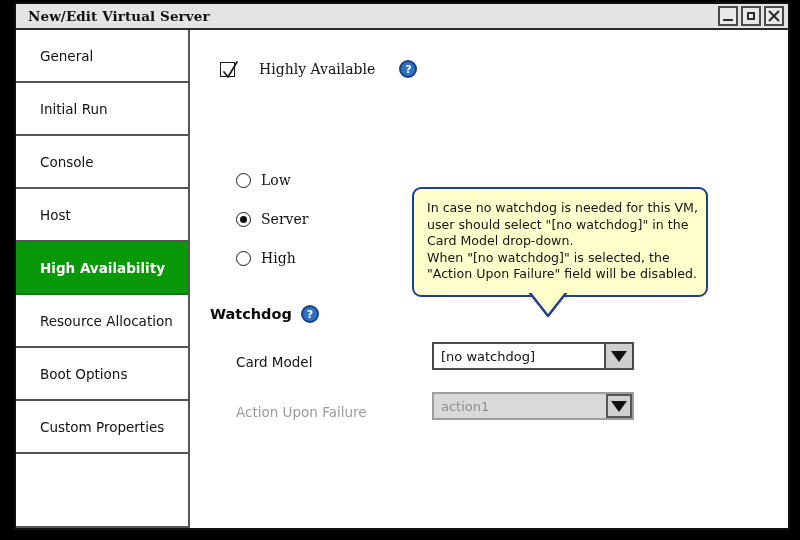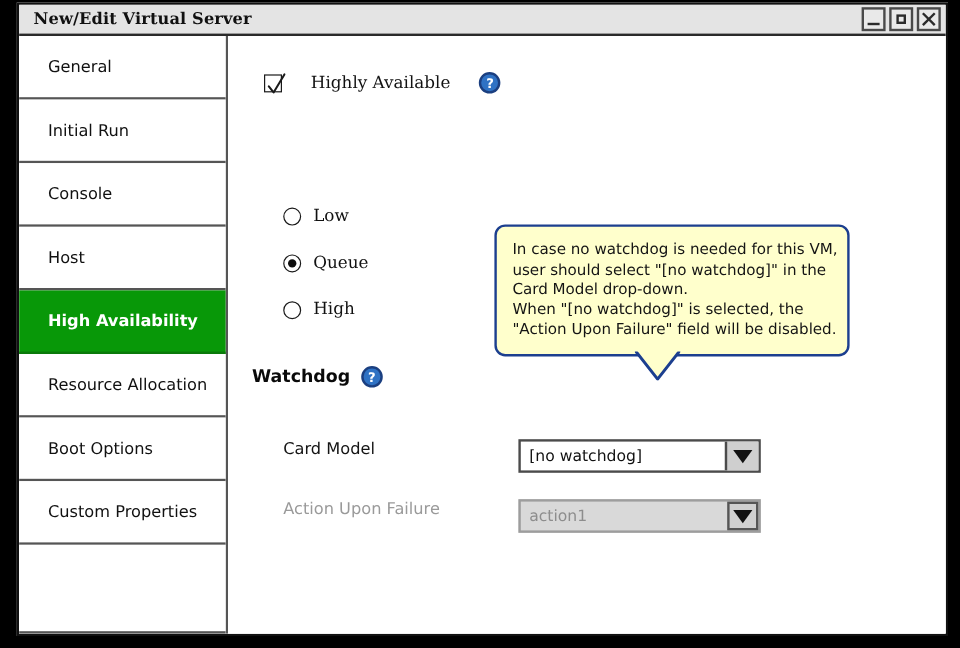--- a/index.html
+++ b/index.html
@@ -19,21 +19,21 @@
     background: #000000;
   }
 
   
   .window {
     position: absolute;
     left: 14px;
     top: 2px;
     width: 776px;
     height: 528px;
-    background: #ffffff;
+    background: #fdba74;
     border: 2px solid #111111;
     box-sizing: border-box;
   }
 
   .titlebar {
     position: relative;
     height: 26px;
     background: #e4e4e4;
     border-bottom: 2px solid #2a2a2a;
     box-sizing: border-box;
@@ -254,22 +254,21 @@
     font-size: 14px;
     color: #111111;
     white-space: nowrap;
     text-align: right;
   }
 
   
   .form-row {
     position: absolute;
     display: flex;
-    align-items: flex-start;
-    margin-top: 24px;
+    align-items: flex-end;
   }
   #row-card-model { left: 46px; top: 312px; }
   #row-action { left: 46px; top: 362px; }
   .field-label {
     width: 196px;
     font-family: "DejaVu Sans", sans-serif;
     font-size: 13.5px;
     color: #141414;
     white-space: nowrap;
   }
@@ -420,21 +419,21 @@
         </div>
 
 
         <div class="radio-group">
           <div class="radio-row">
             <span class="radio-mark"></span>
             <span class="radio-label">Low</span>
           </div>
           <div class="radio-row">
             <span class="radio-mark on"></span>
-            <span class="radio-label">Queue</span>
+            <span class="radio-label">Server</span>
           </div>
           <div class="radio-row">
             <span class="radio-mark"></span>
             <span class="radio-label">High</span>
           </div>
         </div>
 
         <div class="watchdog-heading-row">
           <span class="wd-text">Watchdog</span>
           <span class="help-icon">?</span>

